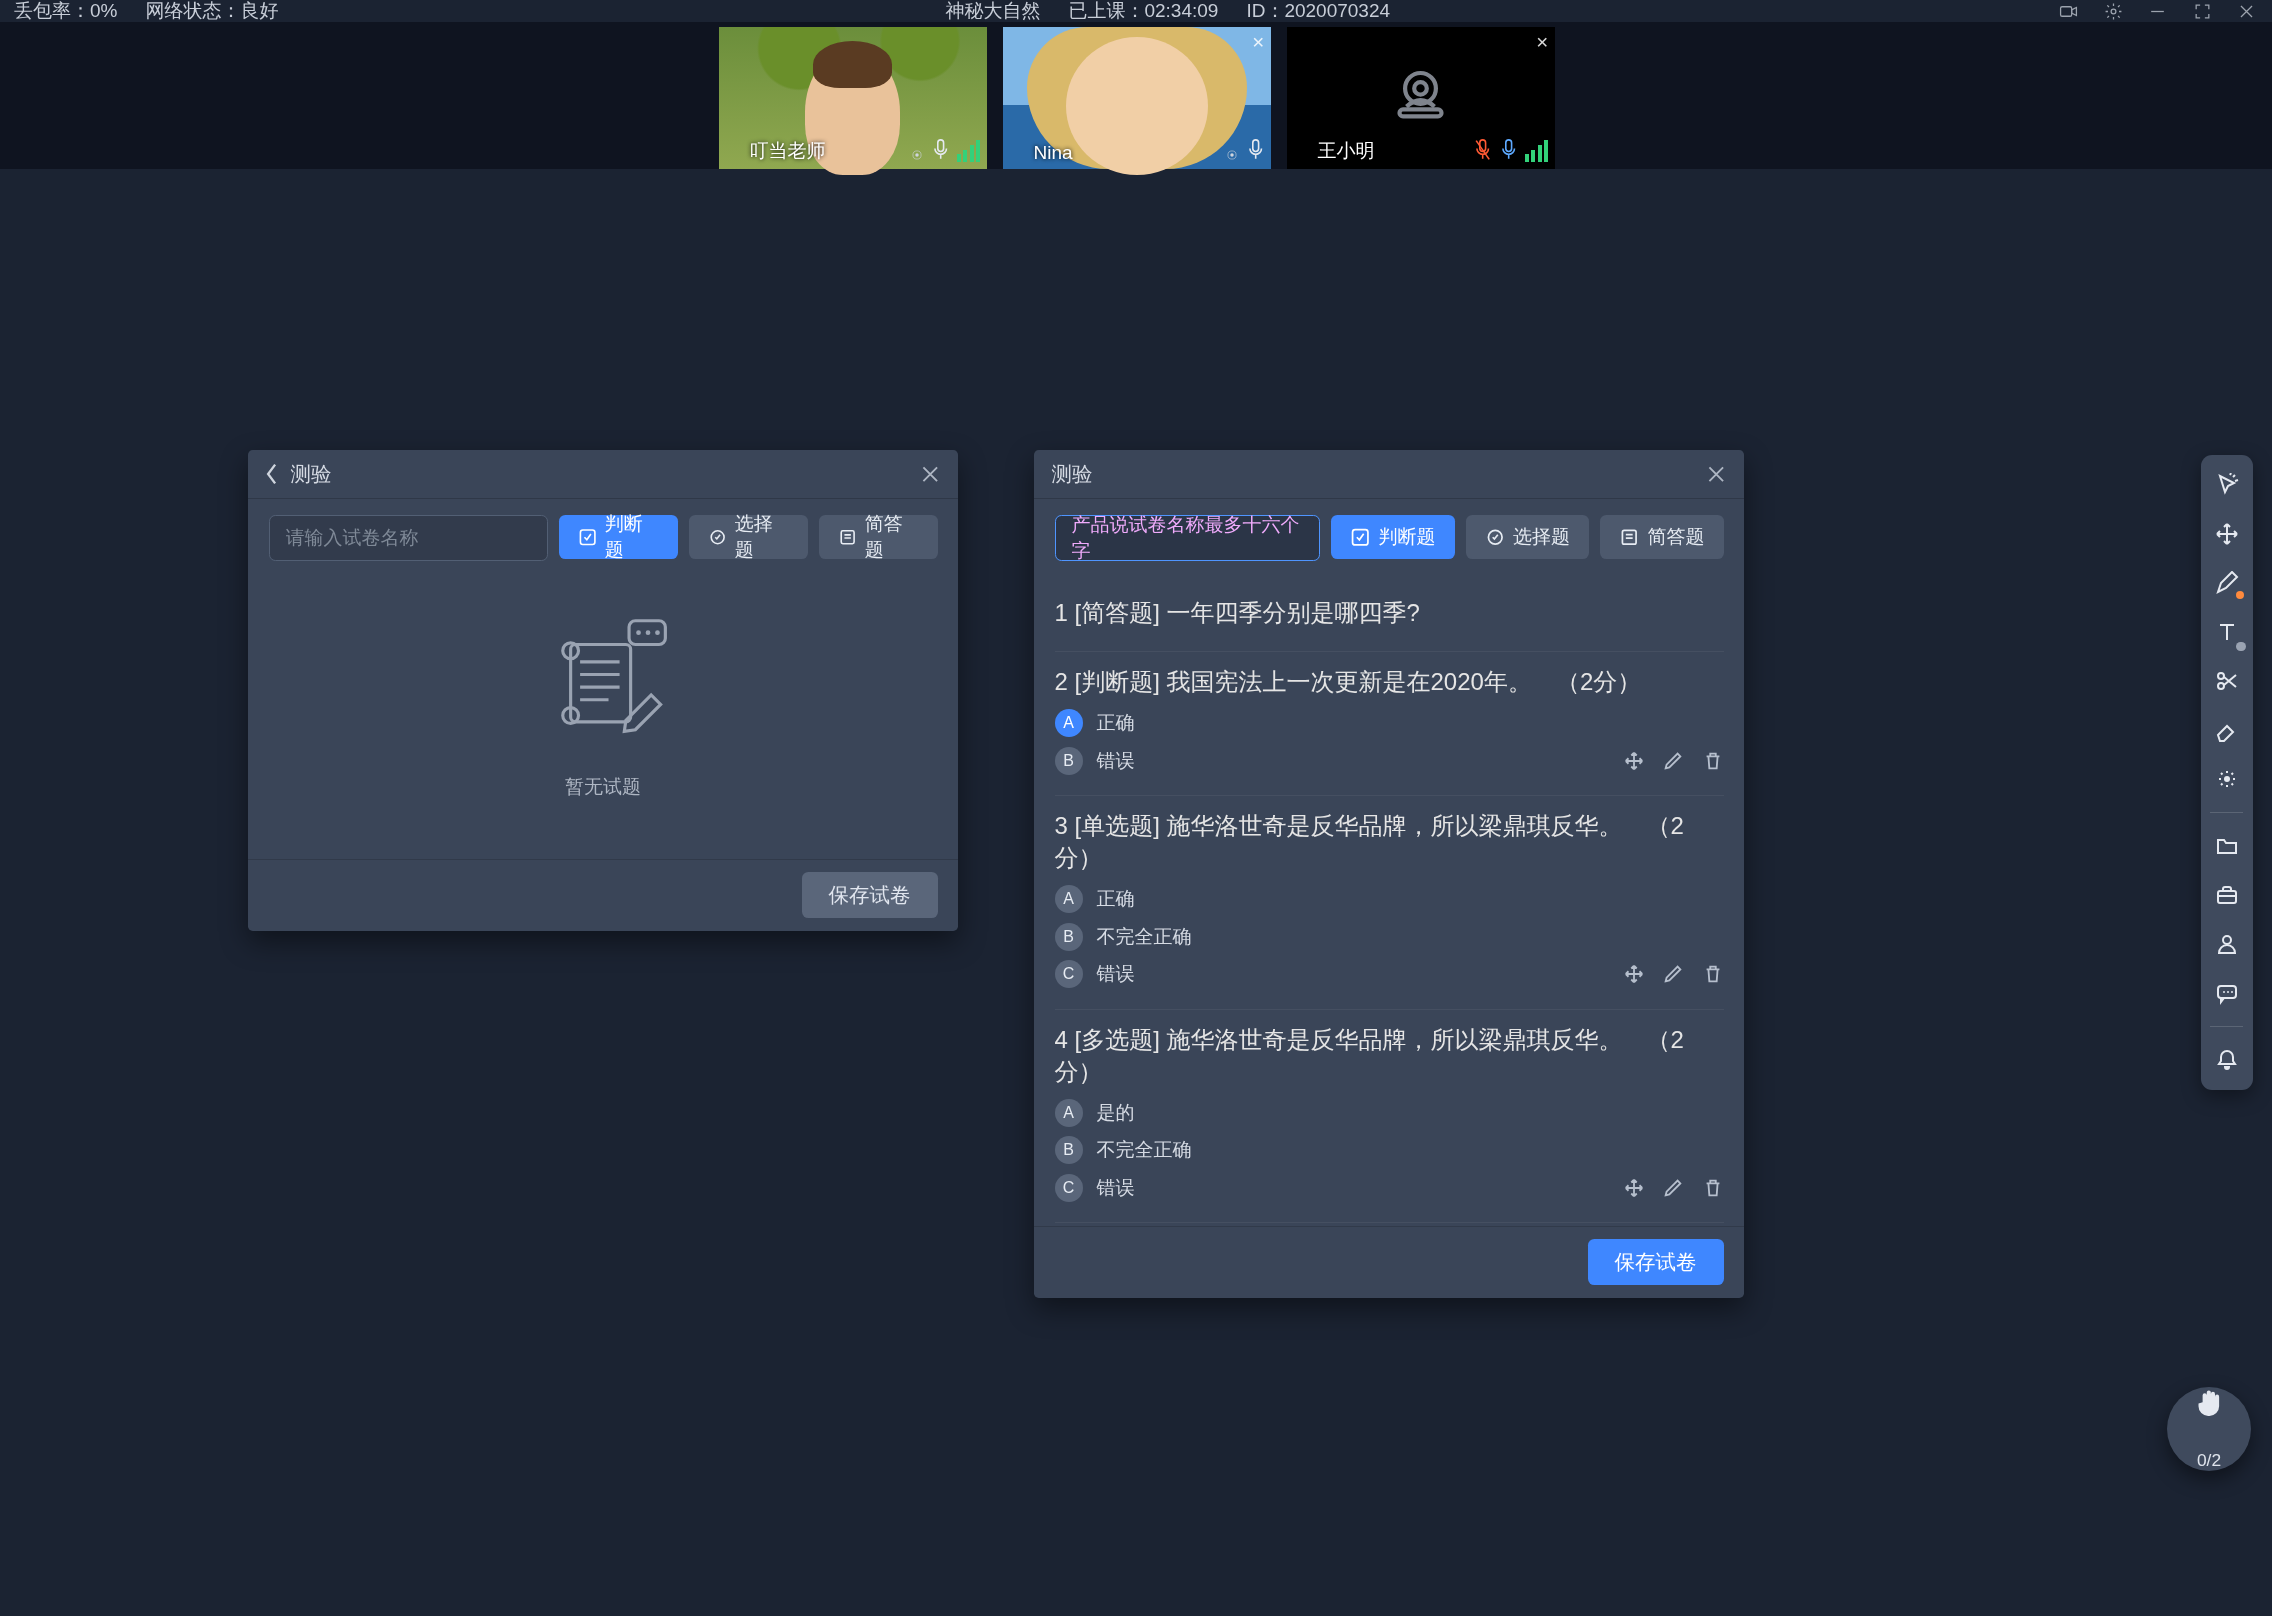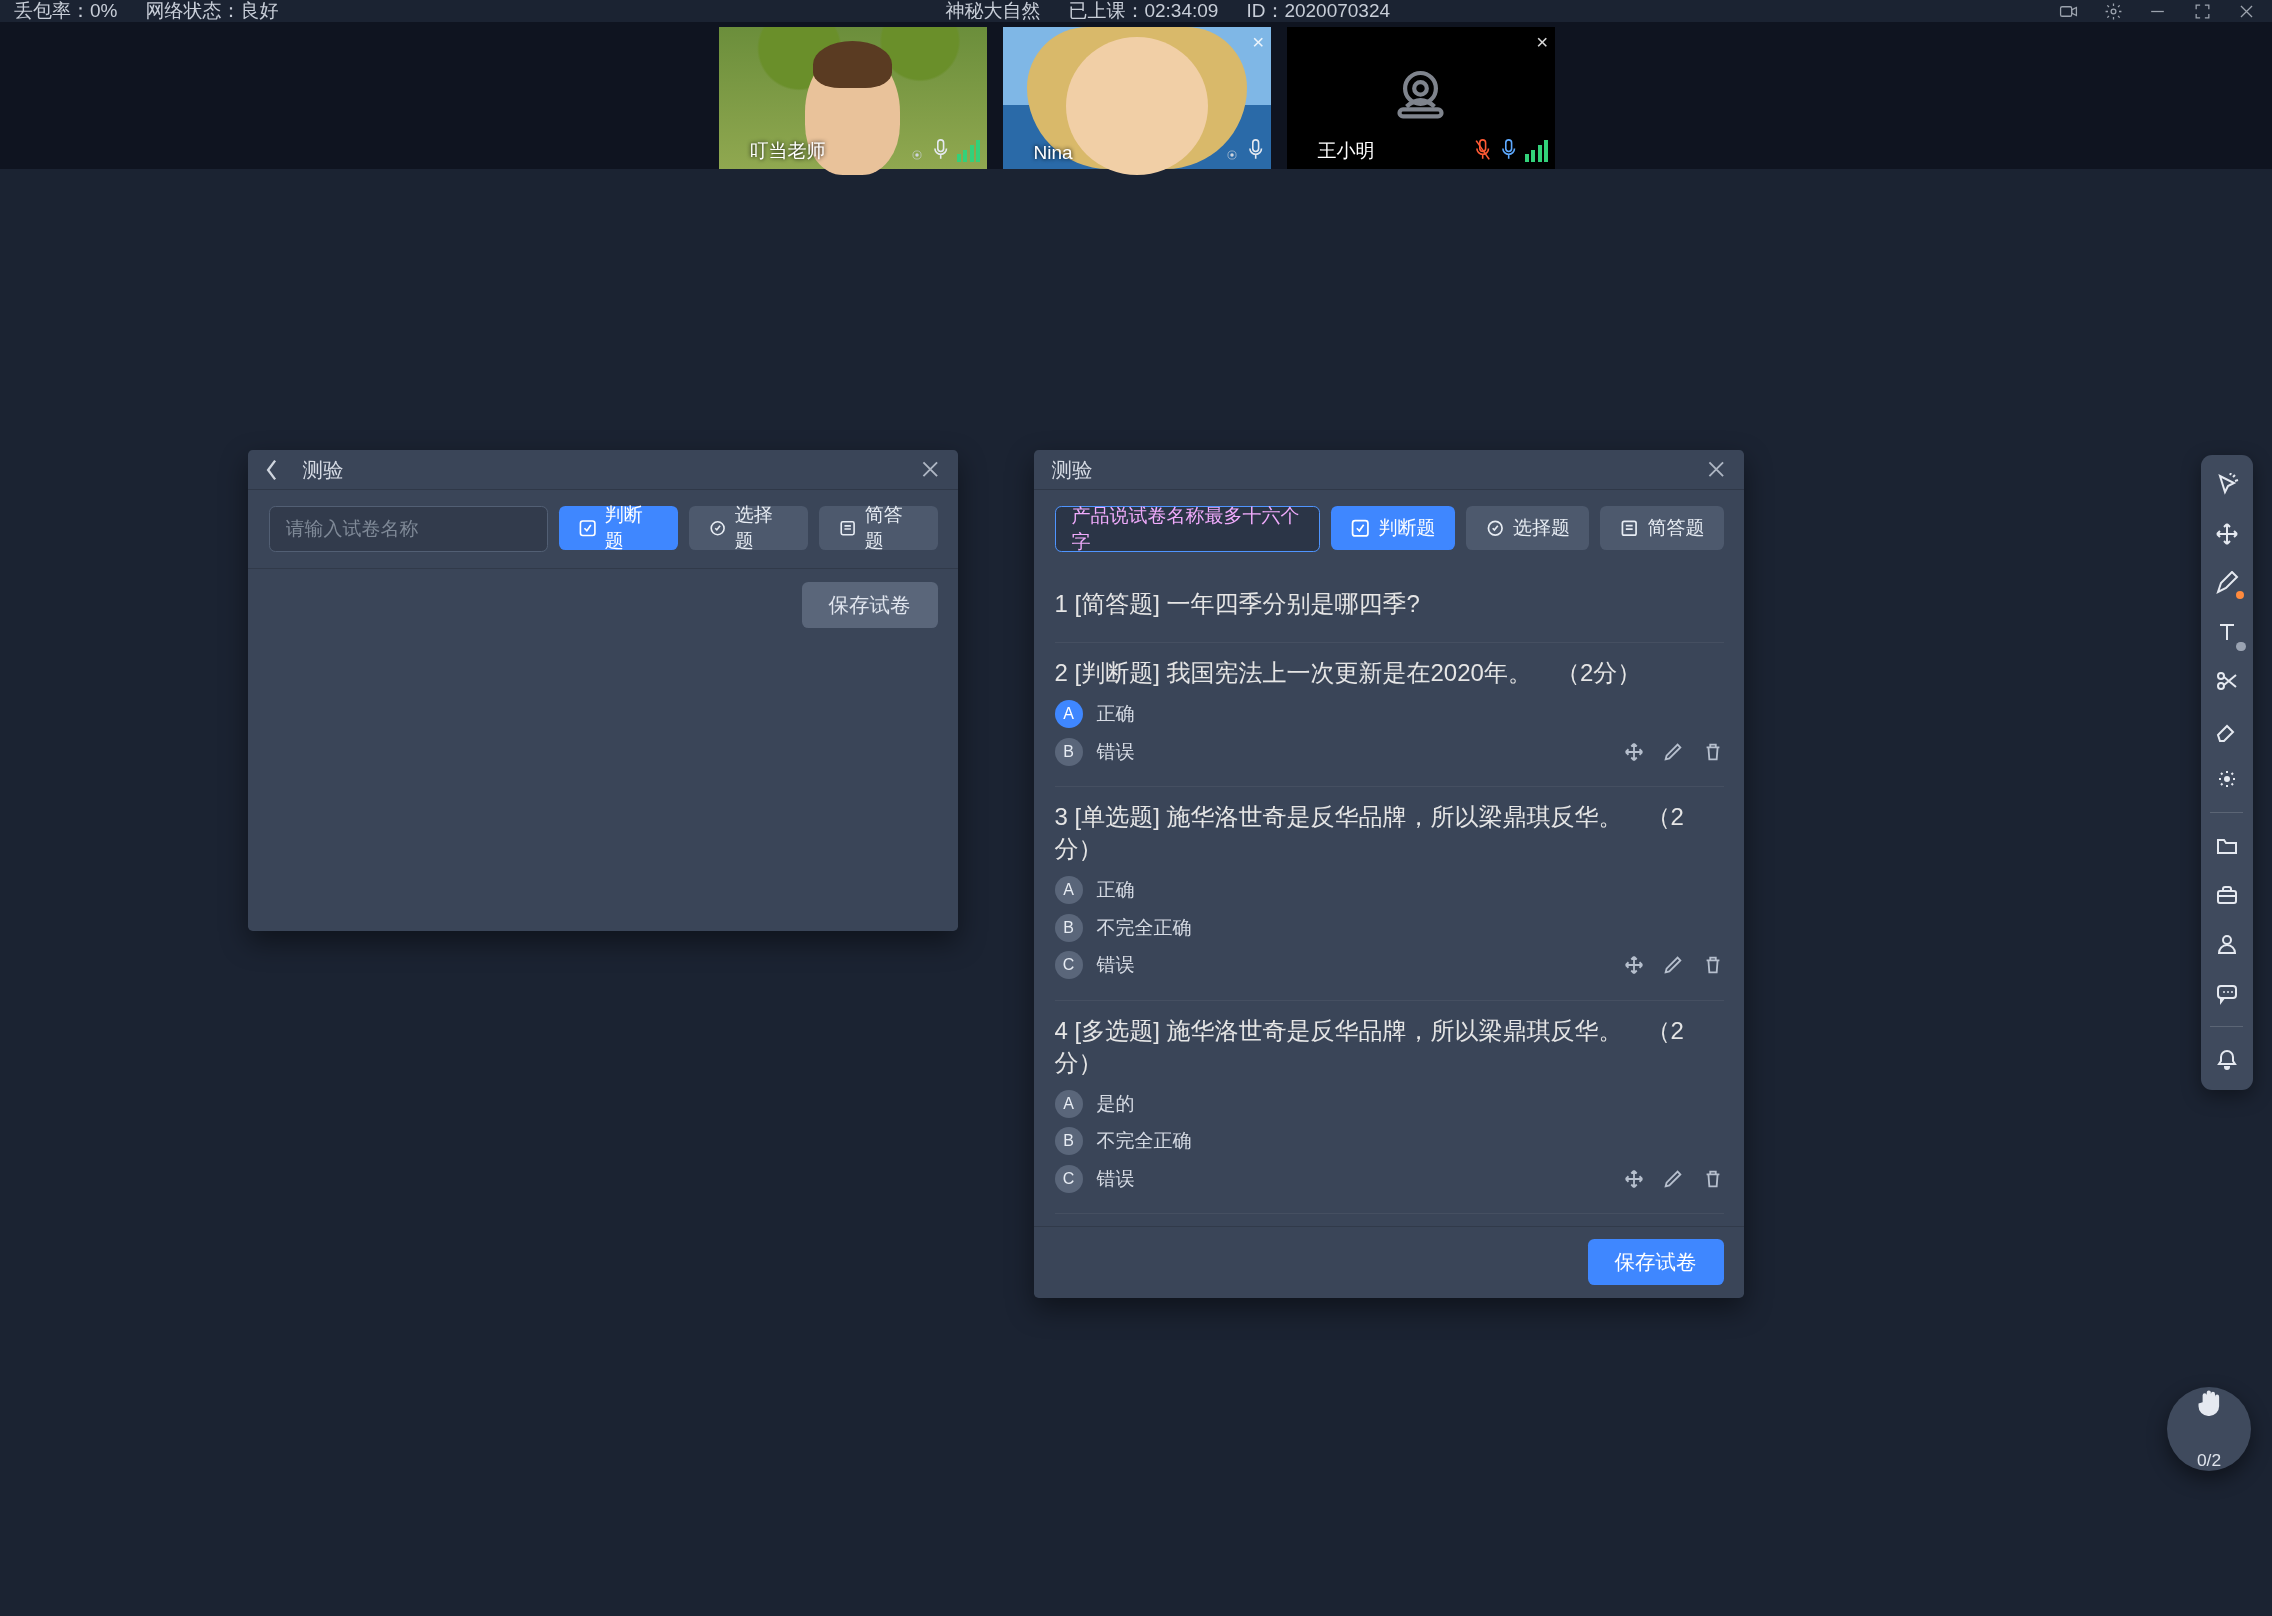--- a/index.html
+++ b/index.html
@@ -71,27 +71,26 @@
 .panel {
   position: absolute;
   background: #3a4558;
   border-radius: 4.7px;
   box-shadow: 0 11px 28px rgba(0,0,0,.45);
   color: #d6dbe4;
   display: flex;
   flex-direction: column;
 }
 .panel-header {
-  height: 40px;
+  height: 49px;
   display: flex;
   align-items: center;
   padding: 0 17.4px;
   font-size: 20.5px;
   border-bottom: 0.8px solid rgba(0,0,0,.18);
-  gap: 12px;
 }
 .panel-header .back-ico{ width:14px;height:22px;margin-right:11px; stroke:#cfd5de; stroke-width:3; fill:none;}
 .panel-header .close-ico{ margin-left:auto; width:20.5px;height:20.5px; stroke:#aeb6c3; stroke-width:2.2; cursor:pointer;}
 .panel-toolbar{
   display:flex; gap:11px; padding:16px 20.5px;
 }
 .tb-input{
   flex:1; height:46px; background:#323b4c; border:0.8px solid #525f74; border-radius:6.3px;
   padding:0 16px; font-size:19px; color:#ffffff;
 }
@@ -310,20 +309,38 @@
       <span>选择题</span>
     </div>
     <div class="pill-btn">
       <svg viewBox="0 0 24 24">
           <rect x="4" y="4" width="16" height="16" rx="2"></rect>
           <path d="M8 9h8M8 13h8"></path>
         </svg>
       <span>简答题</span>
     </div>
   </div>
+  <div class="panel-body">
+    <div class="empty-state">
+      <div class="ill">
+        <svg viewBox="0 0 190 190">
+          <rect x="54" y="50" width="76" height="98" rx="6"></rect>
+          <circle cx="54" cy="58" r="10"></circle>
+            <circle cx="54" cy="140" r="10"></circle>
+          <path d="M66 72h50M66 88h50M66 104h50M66 120h36"></path>
+          <rect x="128" y="20" width="46" height="30" rx="8"></rect>
+          <circle cx="140" cy="35" r="3" fill="#9aa3b2" stroke="none"></circle>
+          <circle cx="152" cy="35" r="3" fill="#9aa3b2" stroke="none"></circle>
+          <circle cx="164" cy="35" r="3" fill="#9aa3b2" stroke="none"></circle>
+          <path d="M124 146l32-32 12 12-32 32-14 2z"></path>
+        </svg>
+      </div>
+      <div class="empty-label">暂无试题</div>
+    </div>
+  </div>
   <div class="save-row">
     <div class="save-btn save-muted">保存试卷</div>
   </div>
 </div>
 
 <div class="panel" style="left:1034px; top:450px; width:710px; height:848px;">
   <div class="panel-header">
     <span>测验</span>
     <svg class="close-ico" viewBox="0 0 24 24">
         <path d="M4 4l16 16M20 4L4 20"></path>

